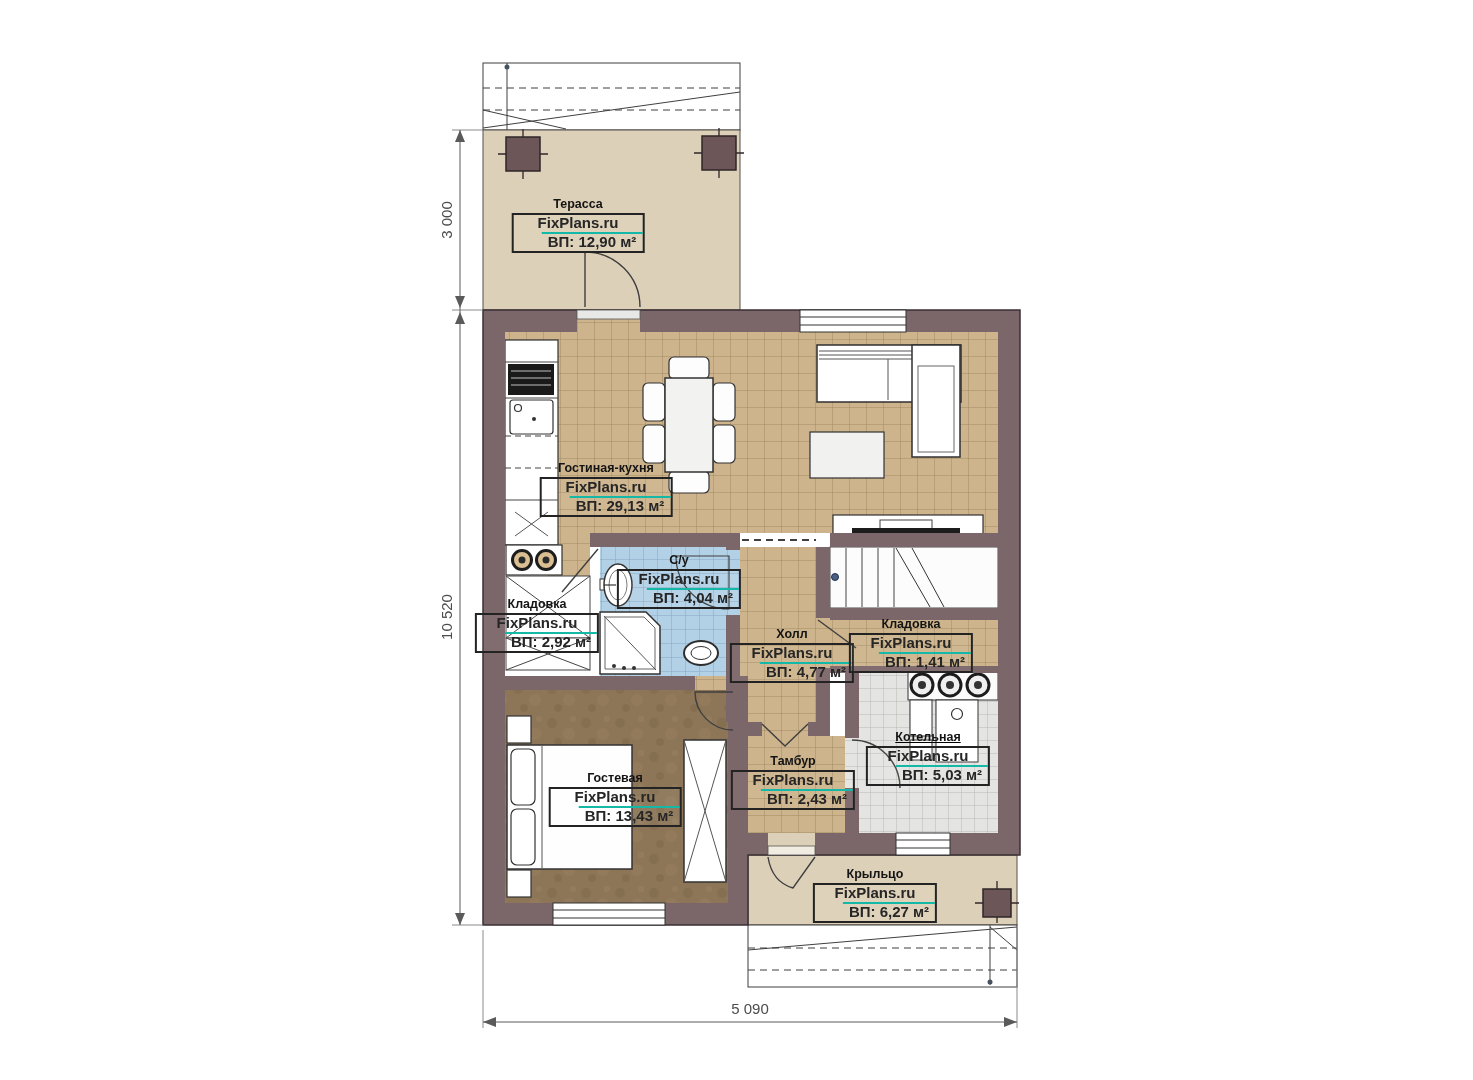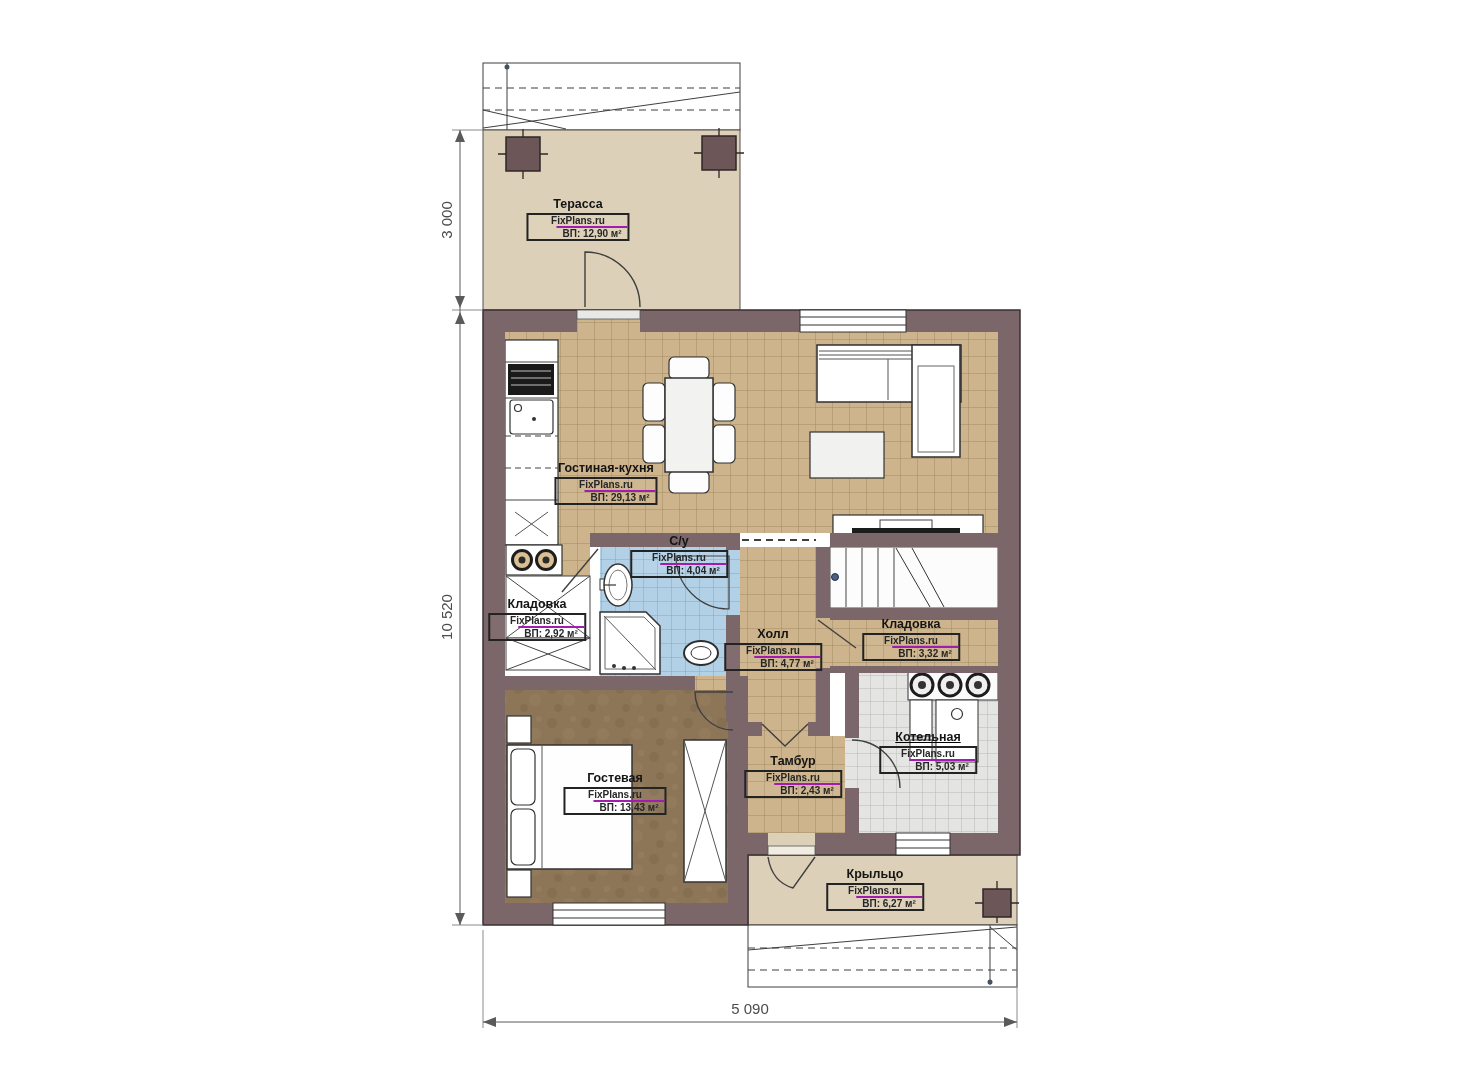--- a/index.html
+++ b/index.html
@@ -2,22 +2,22 @@
 <html><head>
 <meta charset="utf-8">
 <style>
   html,body{margin:0;padding:0;background:#fff;}
   .stage{position:relative;width:1366px;height:1080px;background:#fff;
          font-family:"Liberation Sans",sans-serif;overflow:hidden;}
   .stage svg{position:absolute;left:0;top:0;}
   .rlabel{position:absolute;transform:translateX(-50%);text-align:center;line-height:1.12;z-index:3;}
   .rname{display:block;font-size:12.5px;font-weight:bold;color:#141414;white-space:nowrap;margin-bottom:2px;}
   .rbox{display:inline-block;border:2px solid #232323;background:rgba(255,255,255,0.05);}
-  .rrow{display:block;font-size:10px;font-weight:bold;color:#262626;padding:0 6px;white-space:nowrap;}
-  .rrow + .rrow{border-top:2px solid #a21caf;margin-left:28px;}
+  .rrow{display:block;font-size:15px;font-weight:bold;color:#262626;padding:0 6px;white-space:nowrap;}
+  .rrow + .rrow{border-top:2px solid #14b8a6;margin-left:28px;}
   .dim{position:absolute;color:#4c4c4c;font-size:15px;z-index:3;white-space:nowrap;}
   .dim.v{transform:translate(-50%,-50%) rotate(-90deg);}
   .dim.h{transform:translate(-50%,-50%);}
 </style>
 </head>
 <body>
 
 <div class="stage">
 
 <svg width="1473" height="1080" viewBox="0 0 1473 1080">
@@ -309,49 +309,49 @@
   </div>
 
   <div class="rlabel" style="left:606px;top:461px;">
     <span class="rname">Гостиная-кухня</span>
     <span class="rbox">
       <span class="rrow">FixPlans.ru</span>
       <span class="rrow">ВП: 29,13 м²</span>
     </span>
   </div>
 
-  <div class="rlabel" style="left:679px;top:534px;">
+  <div class="rlabel" style="left:679px;top:553px;">
     <span class="rname">С/у</span>
     <span class="rbox">
       <span class="rrow">FixPlans.ru</span>
       <span class="rrow">ВП: 4,04 м²</span>
     </span>
   </div>
 
   <div class="rlabel" style="left:537px;top:597px;">
     <span class="rname">Кладовка</span>
     <span class="rbox">
       <span class="rrow">FixPlans.ru</span>
       <span class="rrow">ВП: 2,92 м²</span>
     </span>
   </div>
 
-  <div class="rlabel" style="left:773px;top:627px;">
+  <div class="rlabel" style="left:792px;top:627px;">
     <span class="rname">Холл</span>
     <span class="rbox">
       <span class="rrow">FixPlans.ru</span>
       <span class="rrow">ВП: 4,77 м²</span>
     </span>
   </div>
 
   <div class="rlabel" style="left:911px;top:617px;">
     <span class="rname">Кладовка</span>
     <span class="rbox">
       <span class="rrow">FixPlans.ru</span>
-      <span class="rrow">ВП: 3,32 м²</span>
+      <span class="rrow">ВП: 1,41 м²</span>
     </span>
   </div>
 
   <div class="rlabel" style="left:928px;top:730px;text-decoration:underline;">
     <span class="rname">Котельная</span>
     <span class="rbox">
       <span class="rrow">FixPlans.ru</span>
       <span class="rrow">ВП: 5,03 м²</span>
     </span>
   </div>

